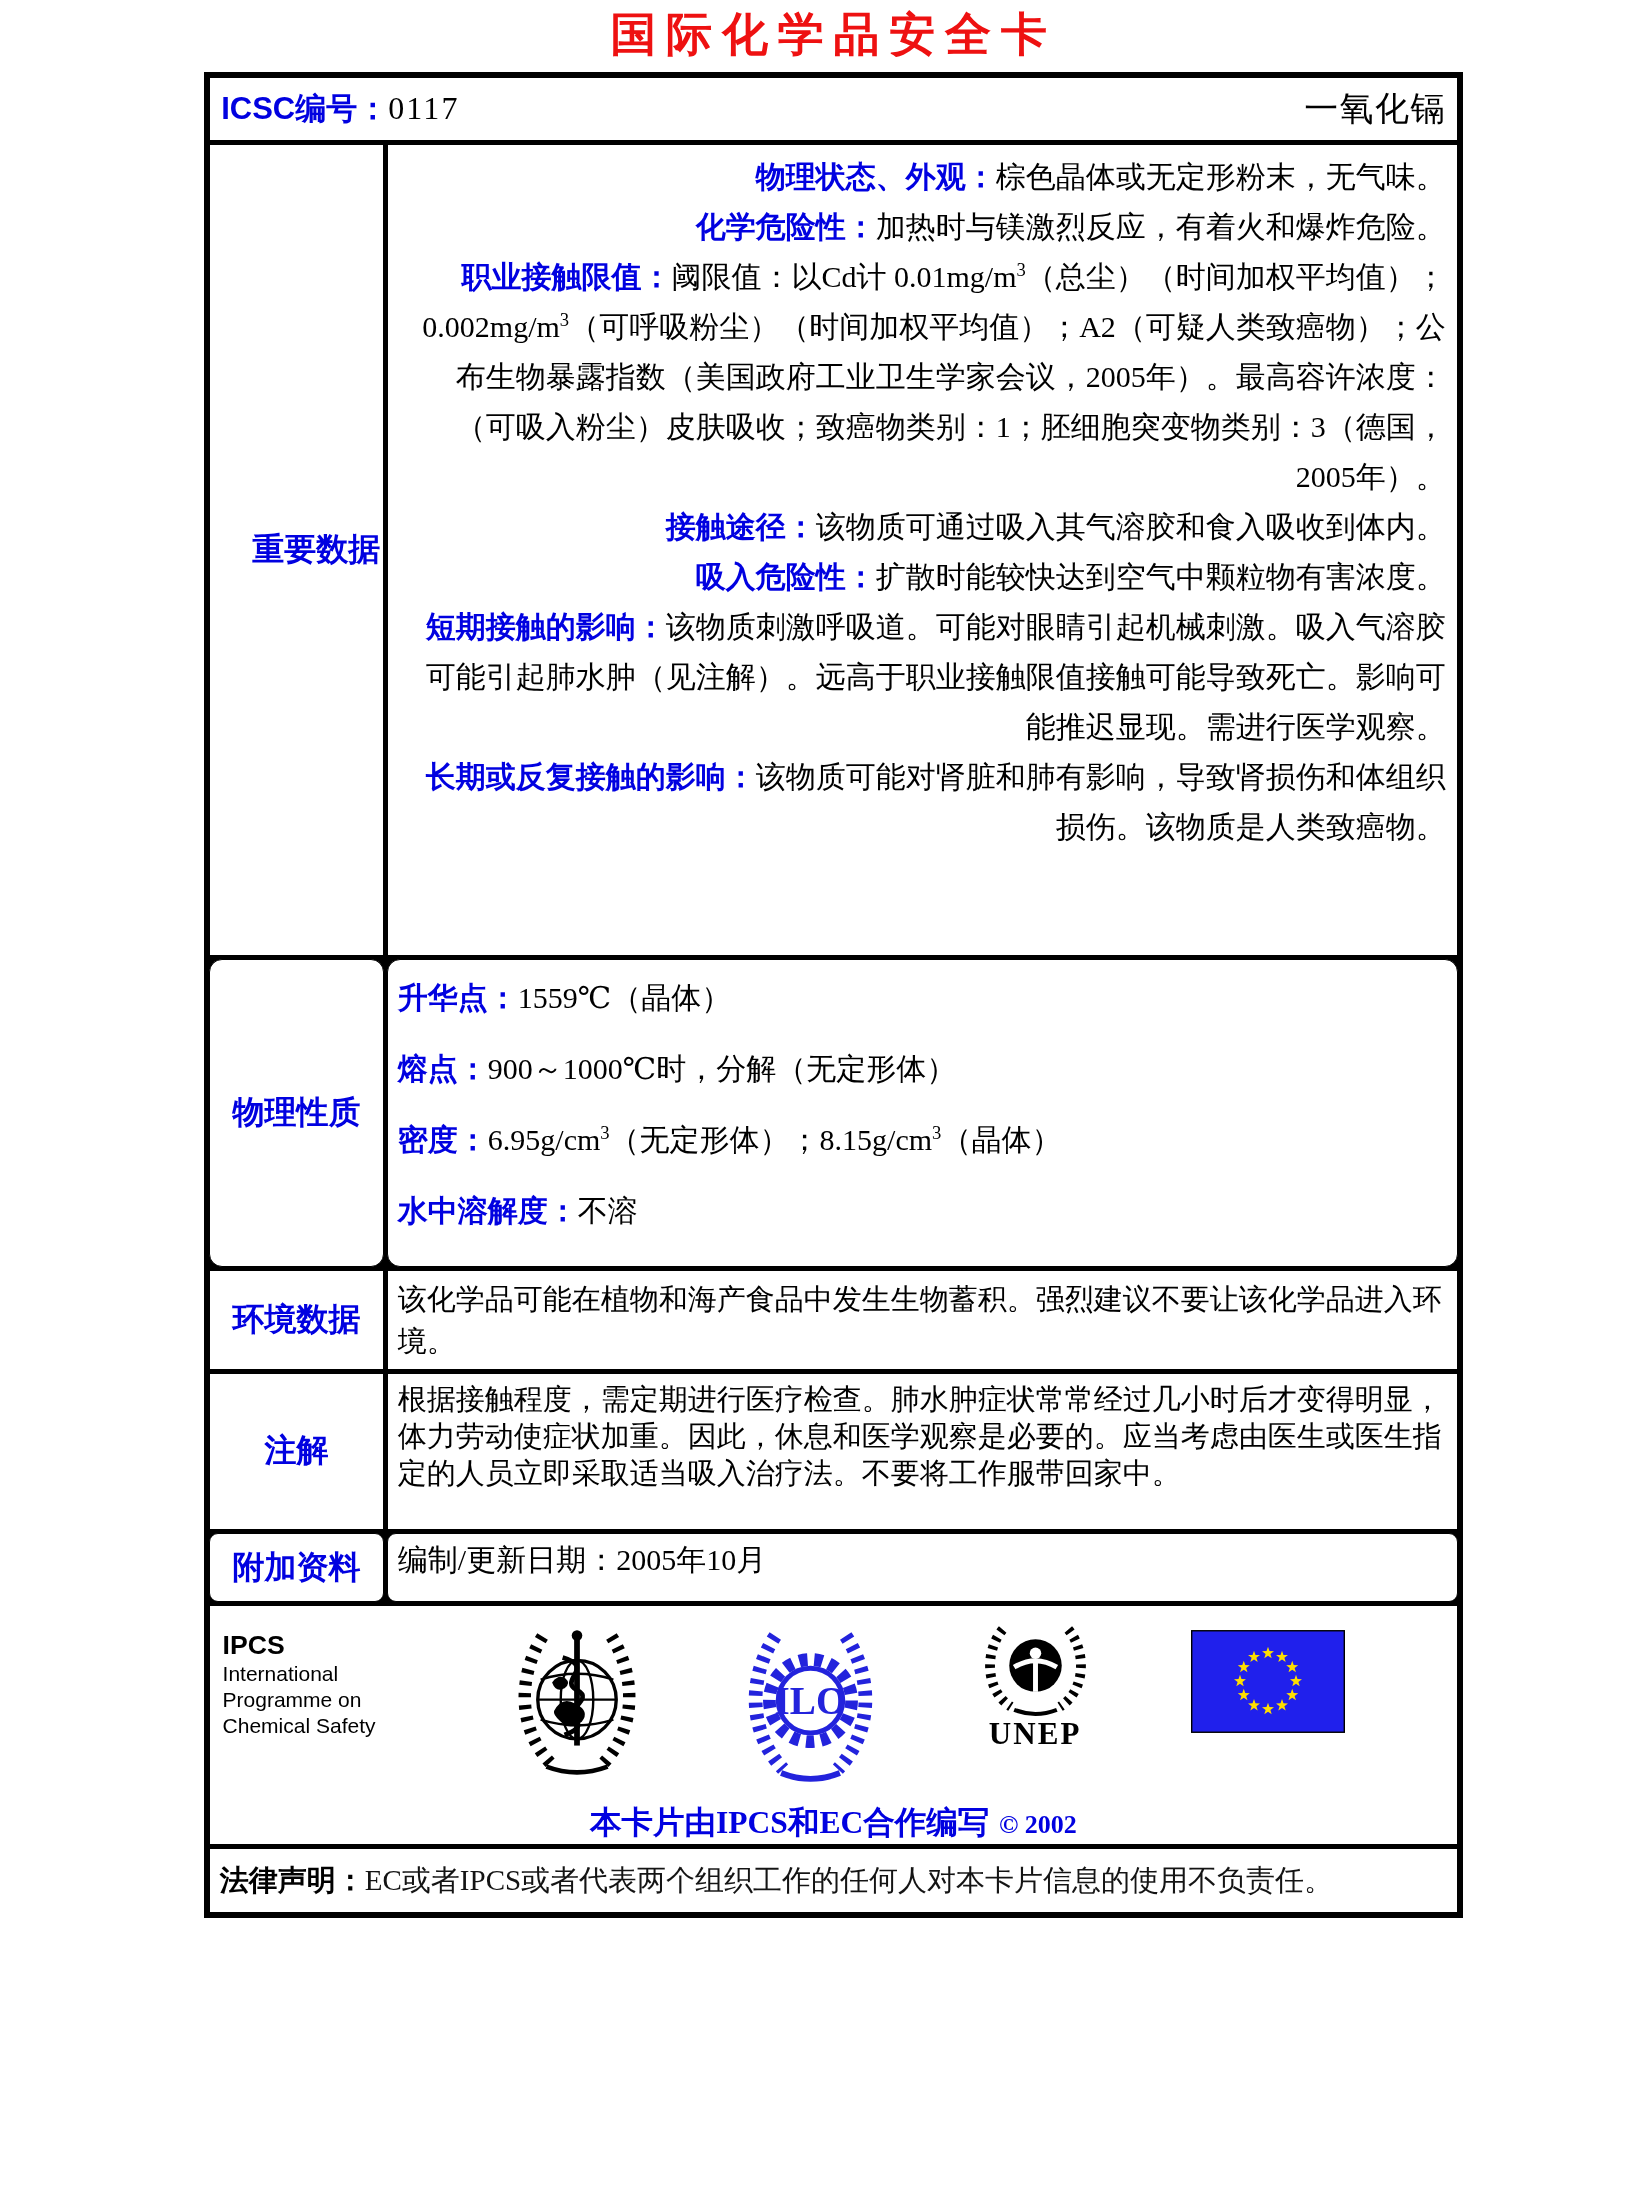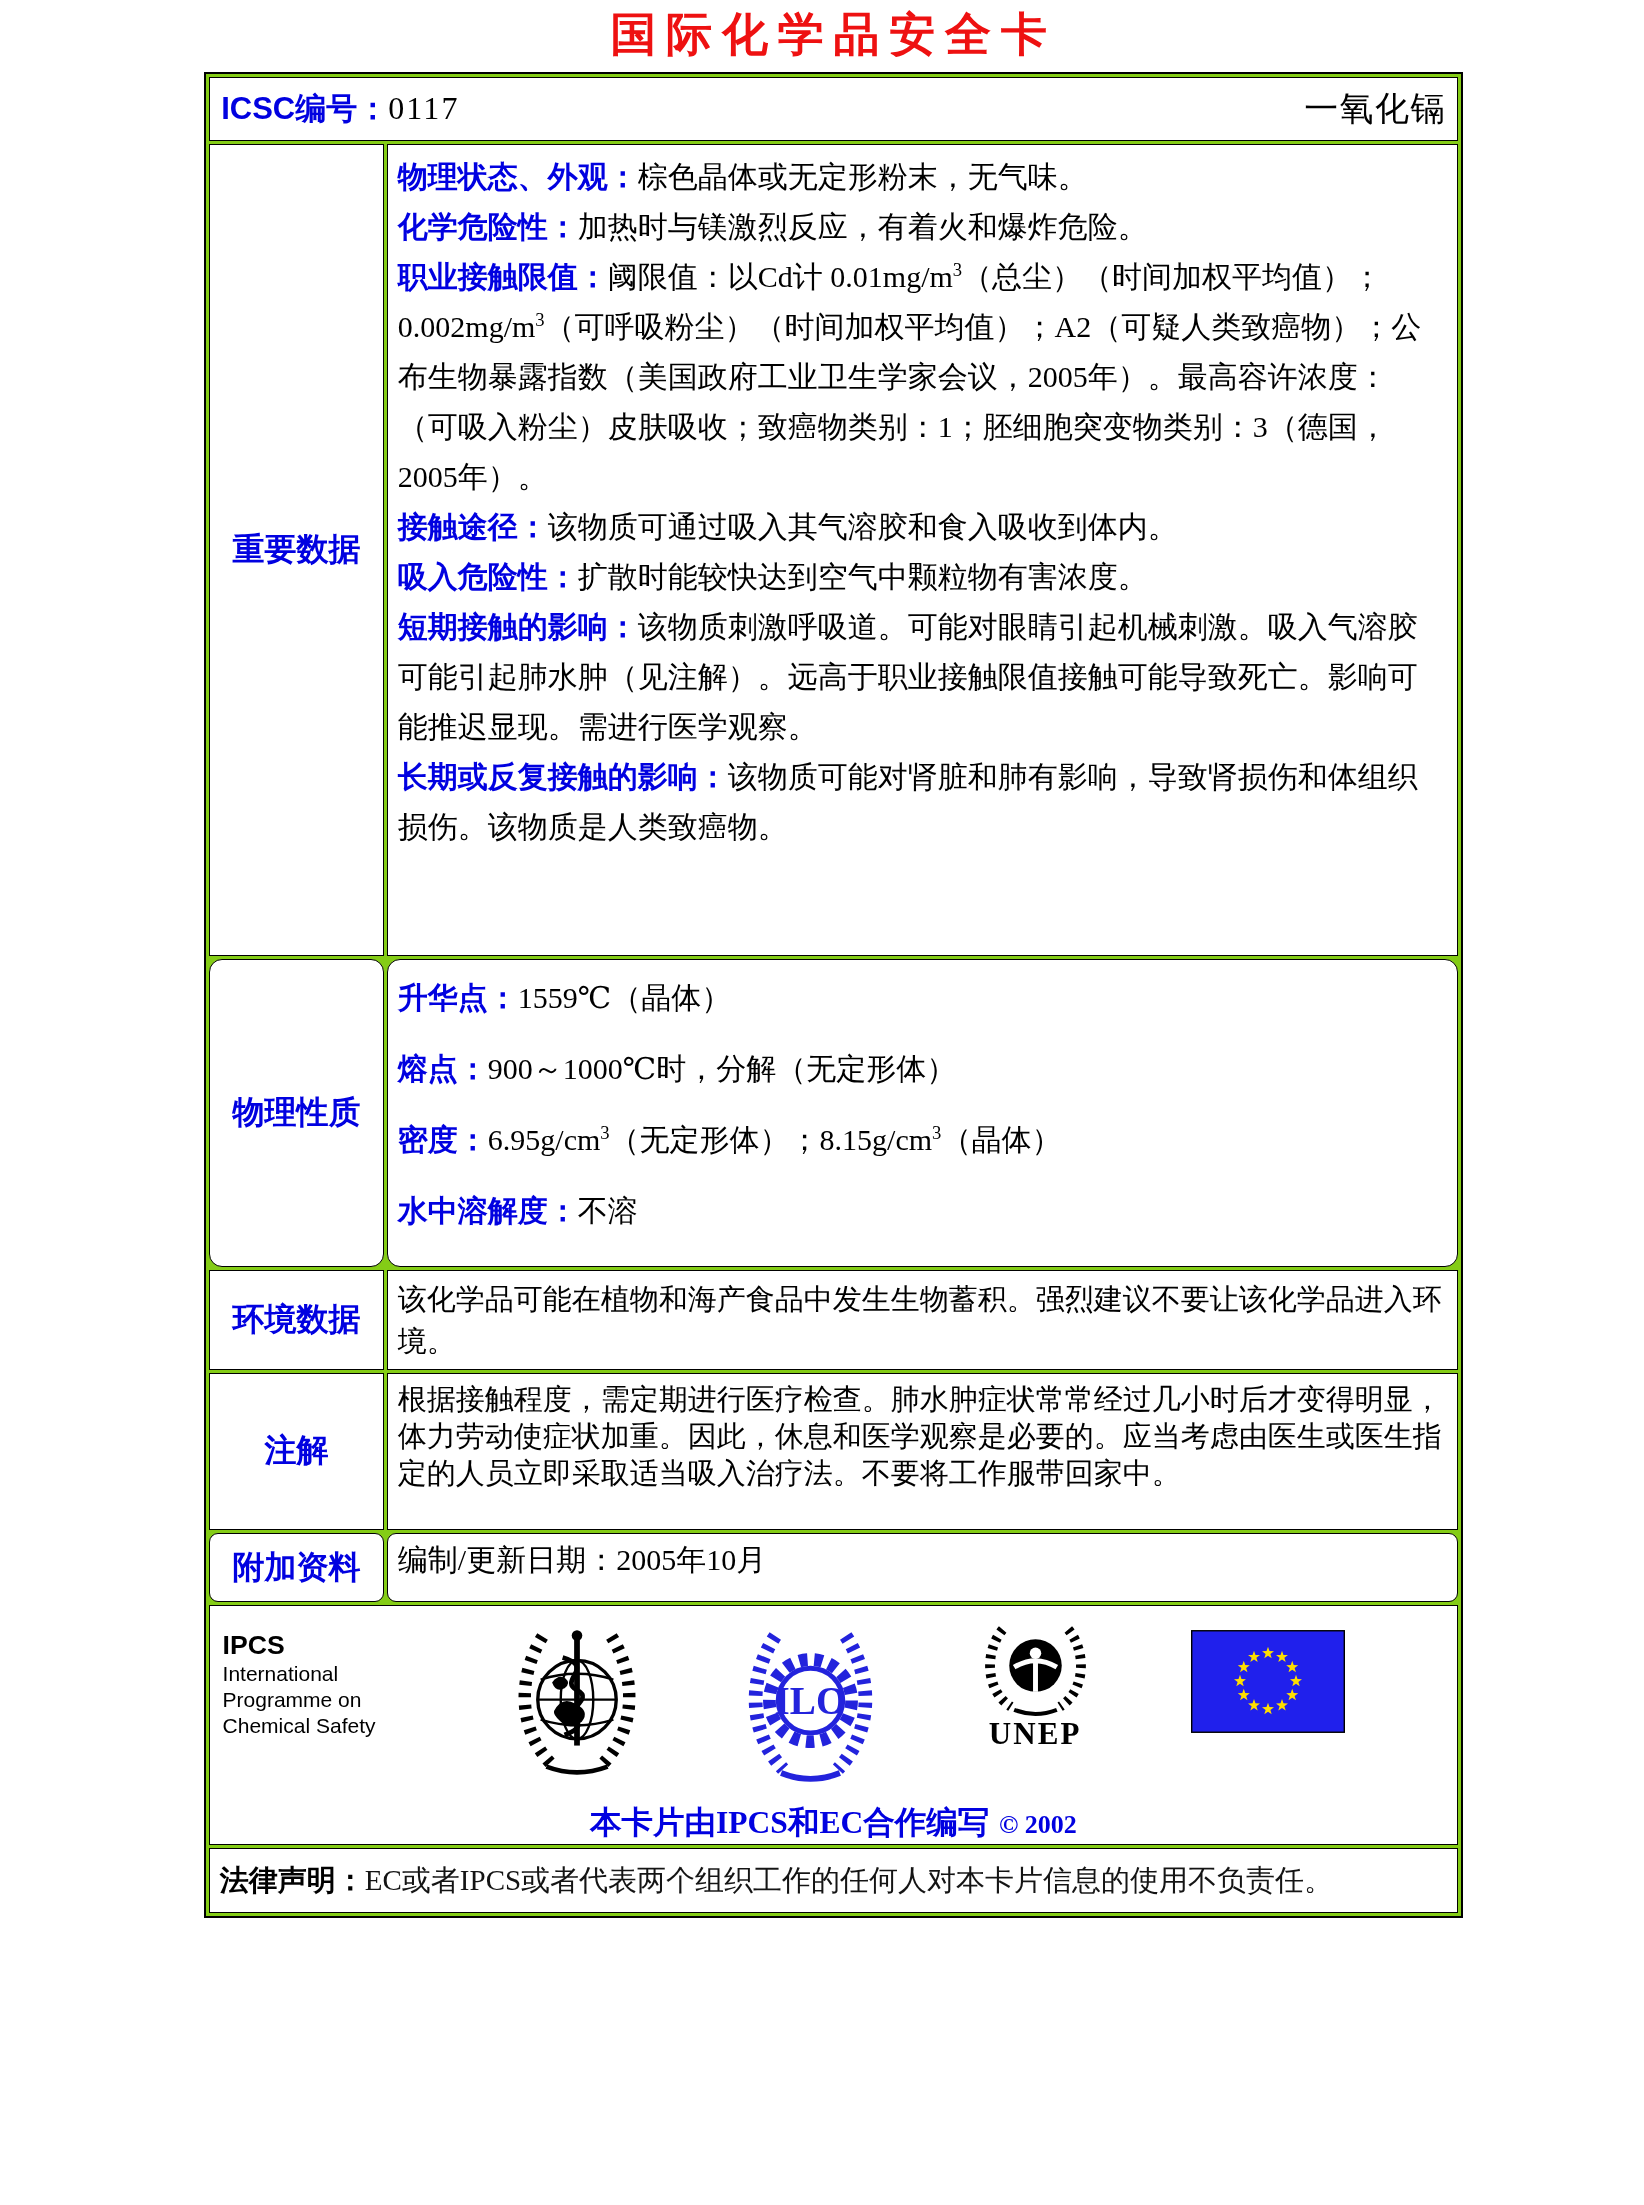--- a/index.html
+++ b/index.html
@@ -11,21 +11,21 @@
   .page-title{
     width:1259px;margin:7px 0 9.8px 204px;
     text-align:center;
     font-family:"Liberation Serif","DejaVu Serif",serif;
     font-size:46px;font-weight:bold;color:var(--title_red);
     letter-spacing:9.8px;line-height:1.2;
   }
   table.card{
     margin-left:204px;width:1259px;
     border:2.8px solid #000;border-collapse:separate;border-spacing:3.5px;
-    background:#84cc16;table-layout:fixed;
+    background:#000000;table-layout:fixed;
   }
   td{border:1.4px solid #000;vertical-align:middle;background:#fff;}
   col.c-label{width:175px;}
   
   td.header-cell{height:62px;padding:0 11.2px;}
   .header-flex{display:flex;justify-content:space-between;align-items:center;}
   .icsc-label{
     font-family:"Liberation Sans","DejaVu Sans",sans-serif;
     font-weight:600;color:var(--label_blue);font-size:31px;
   }
@@ -39,21 +39,21 @@
     padding:2.8px;
   }
   td.content-cell{vertical-align:top;padding:7px 11.2px 7px 9.8px;}
   .paras p{margin:0;font-size:30px;line-height:50px;color:#000;}
   .seg-label{
     font-family:"Liberation Sans","DejaVu Sans",sans-serif;
     font-weight:600;color:var(--label_blue);
   }
   .seg-text{color:#000;font-family:"Liberation Serif","DejaVu Serif",serif;}
   .paras sup{font-size:0.62em;line-height:0;}
-  tr.r-important td{height:796px;}
+  tr.r-important td{height:796px;text-align:right;}
   tr.r-physical td{height:292px;border-radius:13px;}
   tr.r-physical .paras p{margin:5.6px 0 21px 0;}
   tr.r-env td{height:78px;}
   tr.r-env .paras p{font-size:29px;line-height:42px;}
   tr.r-notes td{height:141px;}
   tr.r-notes .paras p{font-size:29px;line-height:37px;}
   tr.r-addl td{height:41px;border-radius:9px;}
   tr.r-addl td.content-cell{vertical-align:middle;padding-top:1.4px;padding-bottom:16px;}
   
   td.footer-cell{height:179px;padding:0;vertical-align:top;}

